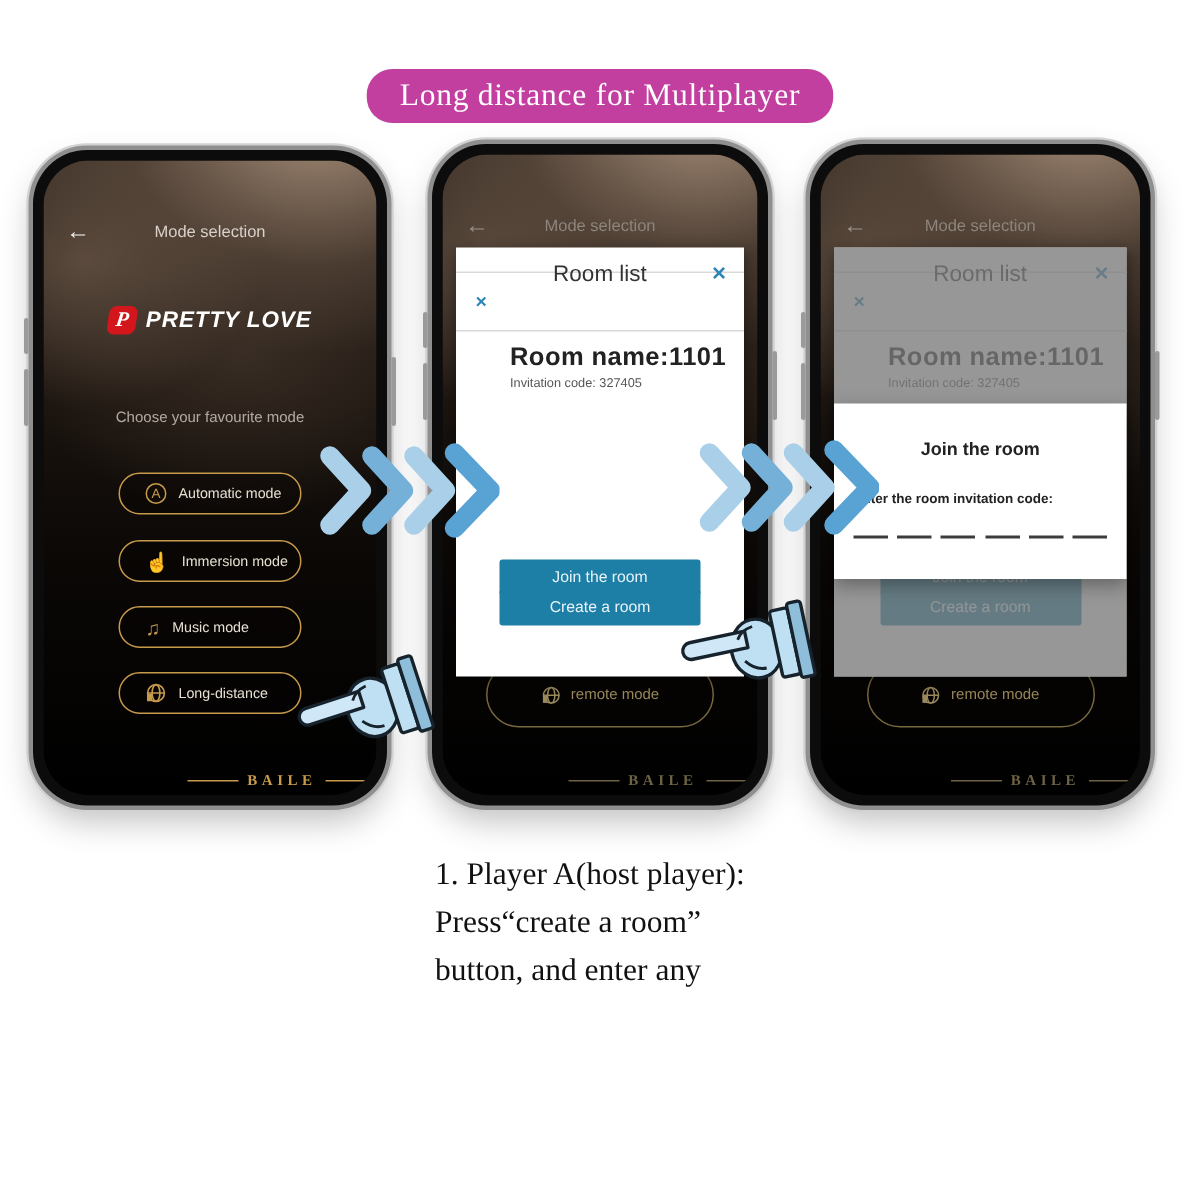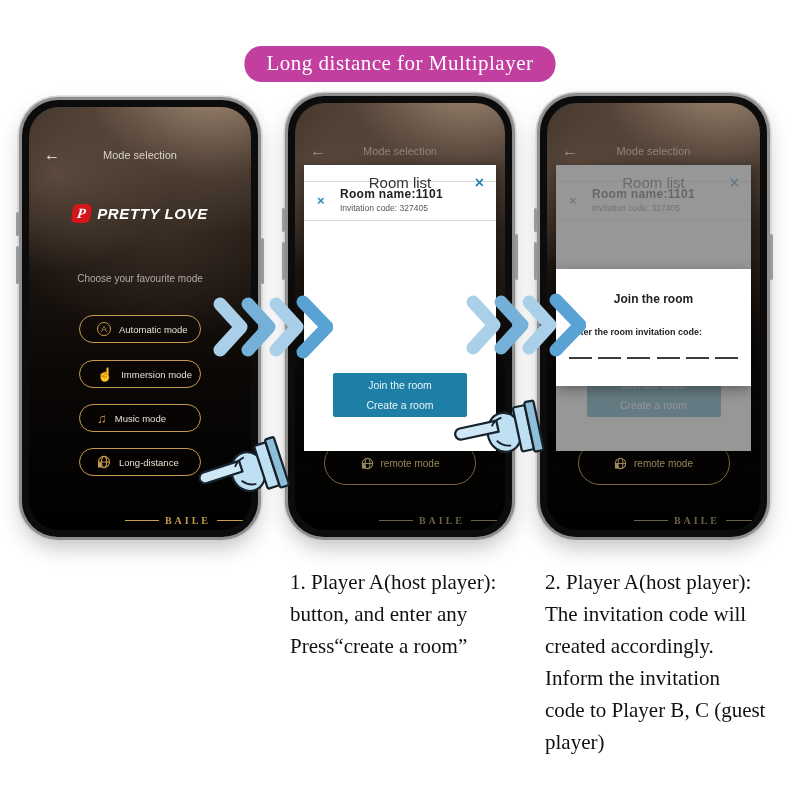--- a/index.html
+++ b/index.html
@@ -66,21 +66,21 @@
   .baile.dim { color:#6e6244; } .baile.dim .rule { background:#6e6244; }
 
   
   .dialog { position:absolute; left:9px; right:9px; top:62px; height:286px; background:#fff; z-index:5;
             box-shadow:0 3px 10px rgba(0,0,0,.45); }
   .dlg-title { position:relative; height:17px; line-height:35px; text-align:center;
                color:#333; font-size:15px; border-bottom:1px solid #d9d9d9; }
   .dlg-close { position:absolute; right:12px; top:0; color:#2e86b5; font-size:16px; font-weight:bold; cursor:pointer; }
   .room-row { position:relative; height:39px; border-bottom:1px solid #d9d9d9; padding:5px 0 0 36px; }
   .room-x { position:absolute; left:13px; top:11px; color:#2e86b5; font-size:13px; font-weight:bold; cursor:pointer; }
-  .room-name { font-size:12px; font-weight:bold; color:#222; letter-spacing:.3px; }
+  .room-name { font-size:17px; font-weight:bold; color:#222; letter-spacing:.3px;margin-top:41px; }
   .room-code { font-size:8.5px; color:#555; margin-top:2px; }
   .dlg-btn { position:absolute; left:50%; transform:translateX(-50%);
              width:134px; height:24px; background:#1e7fa6; color:#e8f3f9;
              font-size:10.5px; text-align:center; line-height:24px; border-radius:2px; cursor:pointer; }
   .btn-join { top:208px; } .btn-create { top:228px; }
 
   
   .remote-pill { position:absolute; left:50%; transform:translateX(-50%); top:338px;
                  width:152px; height:44px; border:1.5px solid #77683e; border-radius:22px; z-index:2;
                  display:flex; align-items:center; justify-content:center; gap:7px;
@@ -296,25 +296,17 @@
       <ellipse cx="56" cy="31" rx="18" ry="21" fill="#bfdff2"></ellipse>
       <path d="M10 17 h40 v12 H10 a6 6 0 0 1 0 -12 z" fill="#cfe7f6"></path>
       <rect x="70" y="7" width="13" height="48" rx="2" fill="#bfdff2"></rect>
       <rect x="83" y="4" width="10" height="54" rx="2" fill="#8fbeda"></rect>
     </g>
     <path d="M46 38 q6 8 14 8 M44 22 q4 -6 12 -7" fill="none" stroke="#17232c" stroke-width="2"></path>
   </svg>
 
   <div class="caption cap-1">
     <div>1. Player A(host player):</div>
+    <div>Press“create a room”</div>
     <div>button, and enter any</div>
-    <div>Press“create a room”</div>
   </div>
-  <div class="caption cap-2">
-    <div>2. Player A(host player):</div>
-    <div>The invitation code will</div>
-    <div>created accordingly.</div>
-    <div>Inform the invitation</div>
-    <div>code to Player B, C (guest</div>
-    <div>player)</div>
-  </div>
 
 </div>
 
 </body></html>

